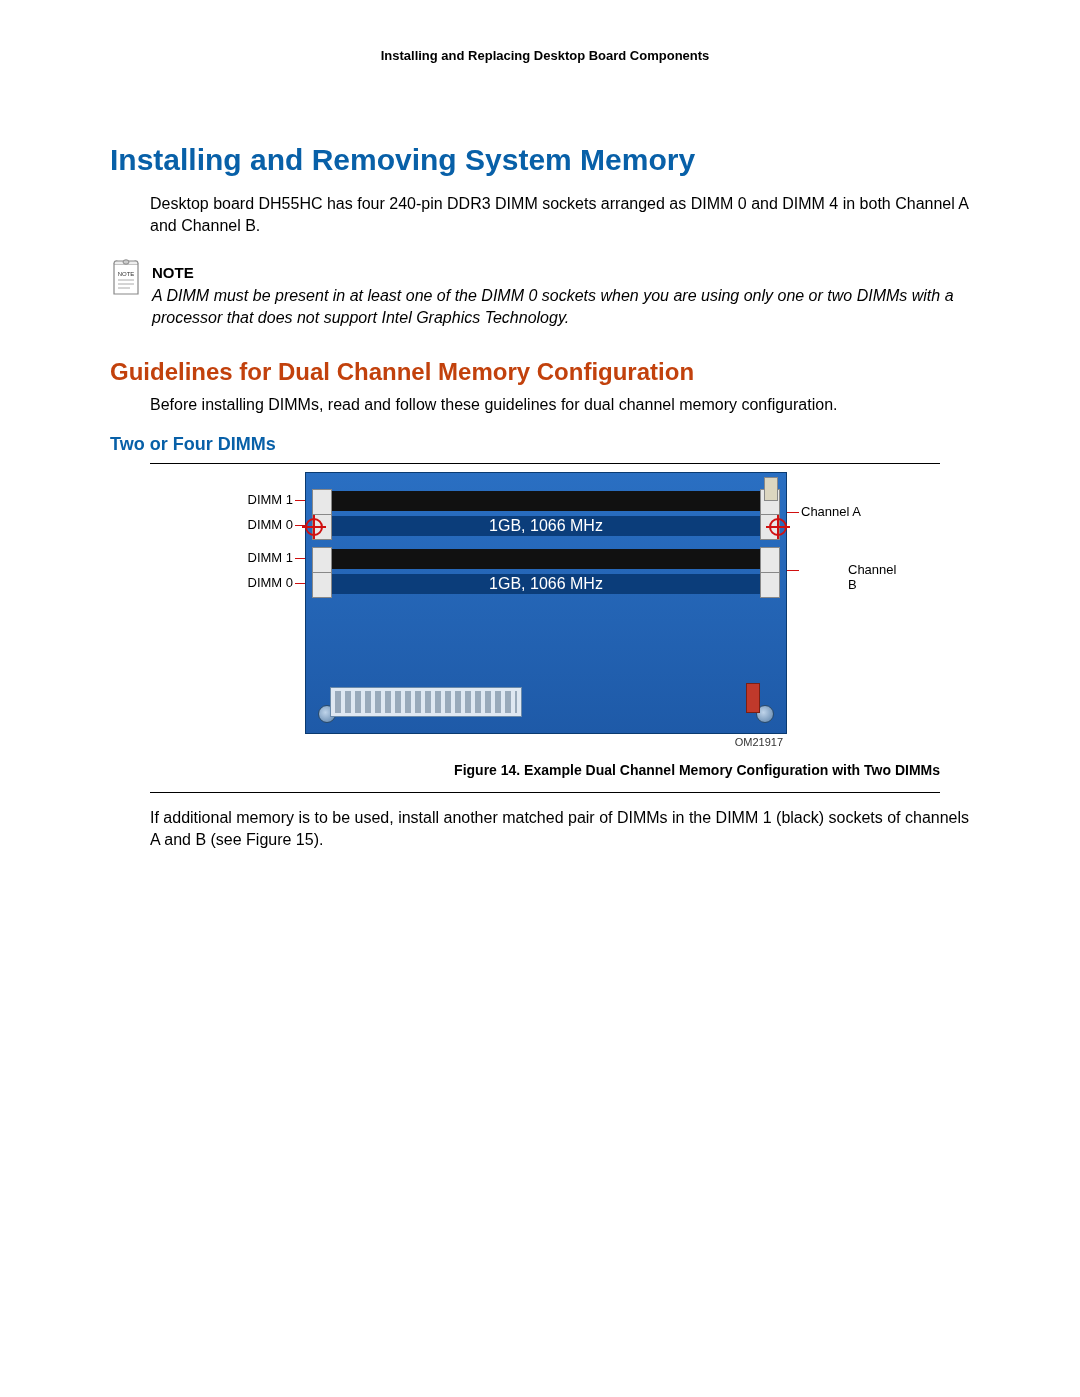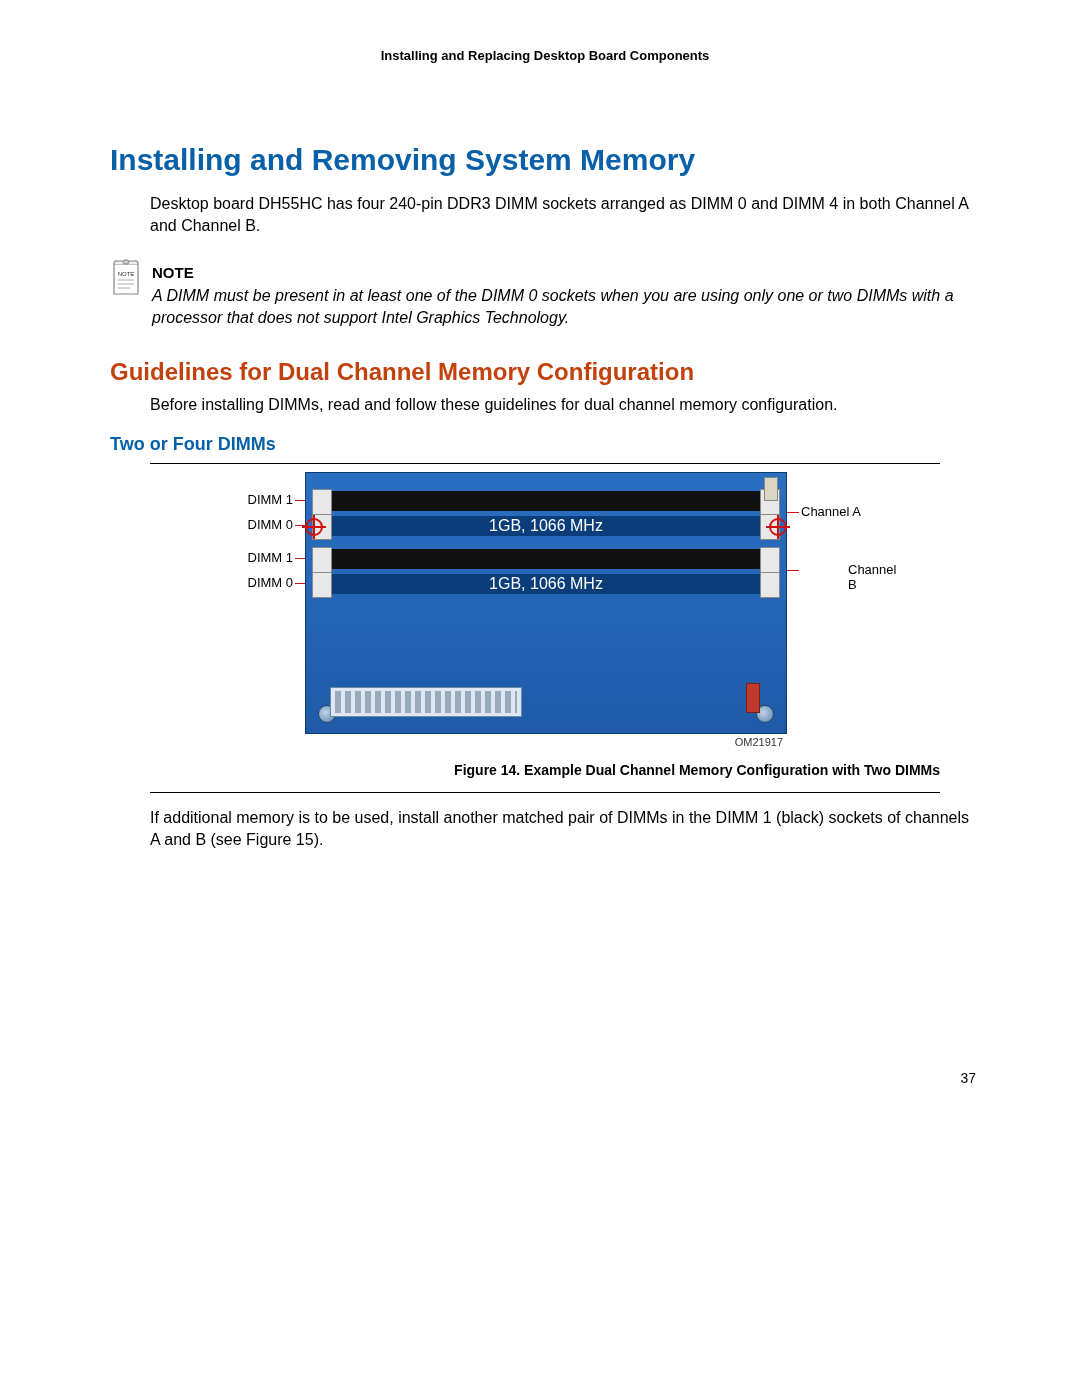--- a/index.html
+++ b/index.html
@@ -295,14 +295,13 @@
       <div class="om">OM21917</div>
     </div>
 
     <div class="figure-caption">Figure 14.  Example Dual Channel Memory Configuration with Two DIMMs</div>
   </div>
 
   <hr class="fig-rule" style="margin-top:14px;">
 
   <p class="body-text" style="margin-top:14px;">If additional memory is to be used, install another matched pair of DIMMs in the DIMM 1 (black) sockets of channels A and B (see Figure 15).</p>
 
-  <div class="page-num">37</div>
 </div>
 
 </body></html>

